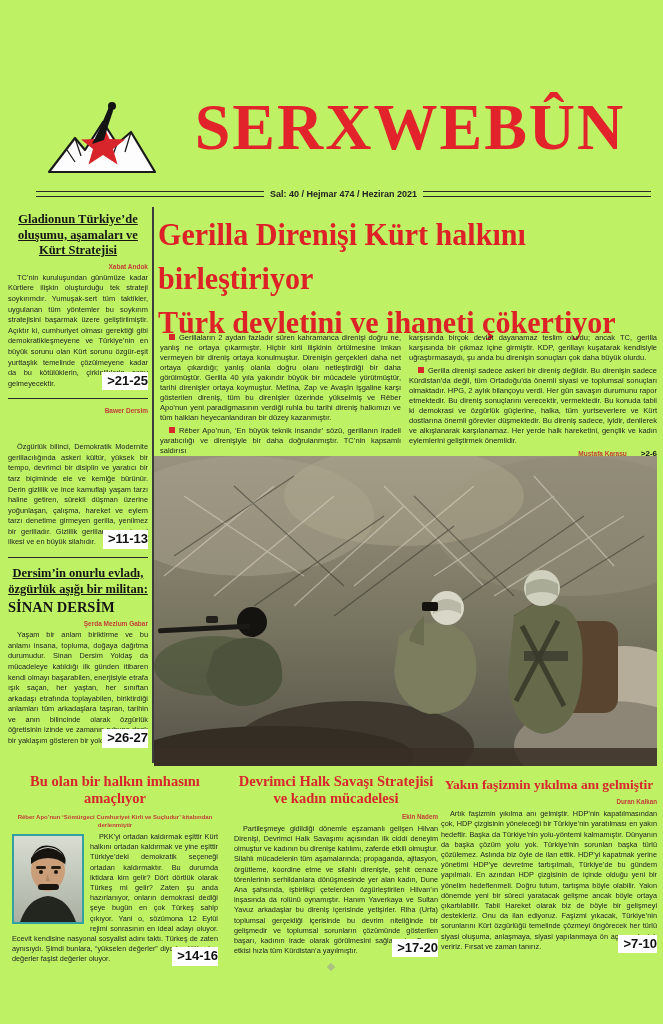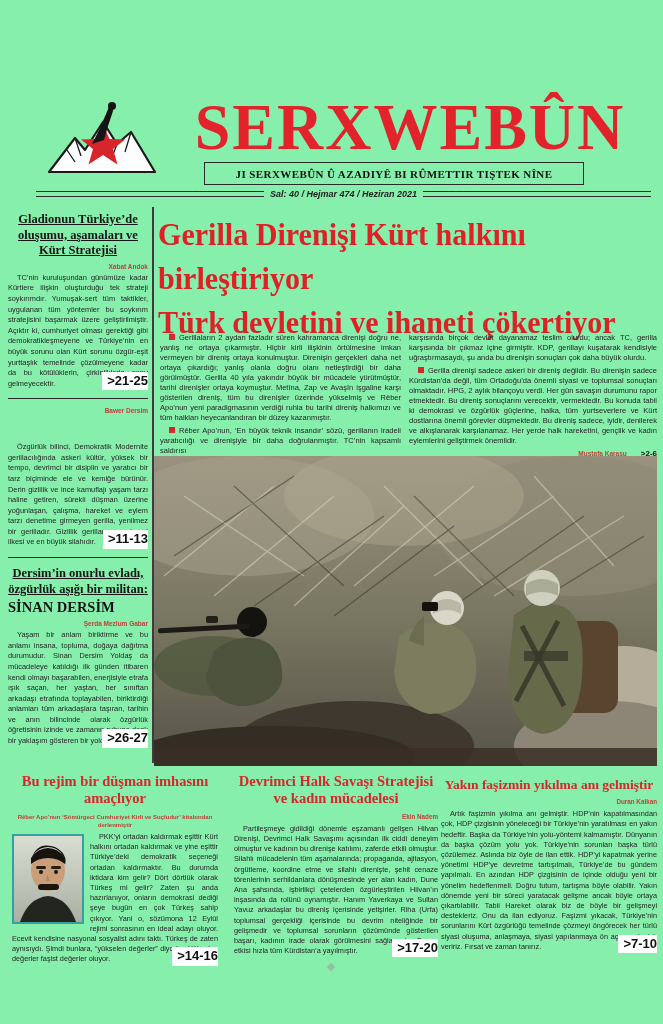--- a/index.html
+++ b/index.html
@@ -1,27 +1,27 @@
 <!DOCTYPE html>
 <html><head>
 <meta charset="utf-8">
 <style>
   html,body{margin:0;padding:0;background:#e8e8e8;}
-  .page{position:relative;width:663px;height:1024px;margin:0 auto;background:#86efac;overflow:hidden;
+  .page{position:relative;width:663px;height:1024px;margin:0 auto;background:#bef264;overflow:hidden;
         color:#1d1d1d;font-family:"Liberation Sans","DejaVu Sans",sans-serif;}
   
   .logo{position:absolute;left:45px;top:98px;width:114px;height:78px;}
   .mast-title{position:absolute;left:162px;top:92px;width:496px;text-align:center;
       font-family:"Liberation Serif","DejaVu Serif",serif;font-weight:bold;font-size:64px;line-height:1.05;
       color:#e3232b;letter-spacing:2px;white-space:nowrap;transform:scaleY(1.04);transform-origin:top center;}
   .tagline-box{position:absolute;left:204px;top:162px;width:378px;height:21px;border:1.5px solid #2a2a2a;
       display:flex;align-items:center;justify-content:center;
       font-family:"Liberation Serif","DejaVu Serif",serif;font-weight:bold;font-size:11px;letter-spacing:.4px;color:#111;}
   .dateline{position:absolute;left:36px;right:12px;top:189px;display:flex;align-items:center;gap:6px;
-      font-weight:bold;font-size:9px;color:#222;font-style:italic;}
+      font-weight:bold;font-size:9px;color:#222;}
   .dateline .rule{flex:1;height:4px;border-top:1.5px solid #2a2a2a;border-bottom:1.5px solid #2a2a2a;}
   .dateline .label{white-space:nowrap;}
   
   .vdiv{position:absolute;left:152px;top:207px;width:1.5px;height:556px;background:#3c3c3c;}
   
   .sidebar{position:absolute;left:8px;top:212px;width:140px;}
   .sb-title{font-family:"Liberation Serif","DejaVu Serif",serif;font-weight:bold;font-size:12.5px;
       line-height:1.25;text-align:center;color:#151515;text-decoration:underline;}
   .sb-title-emph{font-family:"Liberation Serif","DejaVu Serif",serif;font-weight:bold;font-size:14.5px;
       text-align:left;color:#151515;margin-top:2px;}
@@ -70,21 +70,20 @@
   <div class="logo">
     <svg viewBox="0 0 114 78" xmlns="http://www.w3.org/2000/svg">
       <path d="M4 74 L30 40 L40 52 L58 24 L72 46 L86 34 L110 74 Z" fill="#fdfdfd" stroke="#1b1b1b" stroke-width="2.2" stroke-linejoin="round"></path>
       <path d="M30 40 L36 58 M58 24 L52 46 M72 46 L66 62 M86 34 L80 54 M22 52 L30 64" fill="none" stroke="#1b1b1b" stroke-width="1.3"></path>
       <path d="M58 26 L64.5 41 L80 41.5 L68 51 L72.5 66.5 L58 57 L43.5 66.5 L48 51 L36 41.5 L51.5 41 Z" fill="#d8252b"></path>
       <path d="M66 4 L61 16 L55 30 L47 46 L59 42 L63 28 L68 13 Z" fill="#141414"></path>
       <circle cx="67" cy="8" r="4" fill="#141414"></circle>
     </svg>
   </div>
   <div class="mast-title">SERXWEBÛN</div>
-  <div class="tagline-box">JI SERXWEBÛN Û AZADIYÊ BI RÛMETTIR TIŞTEK NÎNE</div>
   <div class="dateline">
     <span class="rule"></span>
     <span class="label">Sal: 40 / Hejmar 474 / Heziran 2021</span>
     <span class="rule"></span>
   </div>
 
   <div class="vdiv"></div>
 
   <div class="sidebar">
 
@@ -179,21 +178,21 @@
       <circle cx="388" cy="132" r="18" fill="#cfd0bd"></circle>
       <path d="M372 128 Q388 118 404 128 L404 140 Q388 132 372 140 Z" fill="#a9ab97"></path>
       <path d="M368 170 L410 250 M404 165 L362 245" stroke="#2e2c22" stroke-width="5" opacity=".7"></path>
       <rect x="370" y="195" width="44" height="10" fill="#3a3a2c" opacity=".8"></rect>
       <ellipse cx="120" cy="300" rx="140" ry="30" fill="#332d24"></ellipse>
       <rect x="0" y="292" width="503" height="18" fill="#3a2f26" opacity=".85"></rect>
     </svg>
   </div>
 
   <div class="bot bot-left">
-    <div class="bot-title">Bu rejim bir düşman imhasını amaçlıyor</div>
+    <div class="bot-title">Bu olan bir halkın imhasını amaçlıyor</div>
     <div class="bot-sub">Rêber Apo’nun ‘Sömürgeci Cumhuriyet Kirli ve Suçludur’ kitabından derlenmiştir</div>
     <div class="bot-body">
       <span class="portrait">
         <svg viewBox="0 0 68 86" xmlns="http://www.w3.org/2000/svg" preserveAspectRatio="none">
           <defs>
               <linearGradient id="ptbg" x1="0" y1="0" x2="0" y2="1">
             <stop offset="0" stop-color="#d9ddd2"></stop>
                 <stop offset="1" stop-color="#a9b0a2"></stop>
               </linearGradient>
             </defs>

